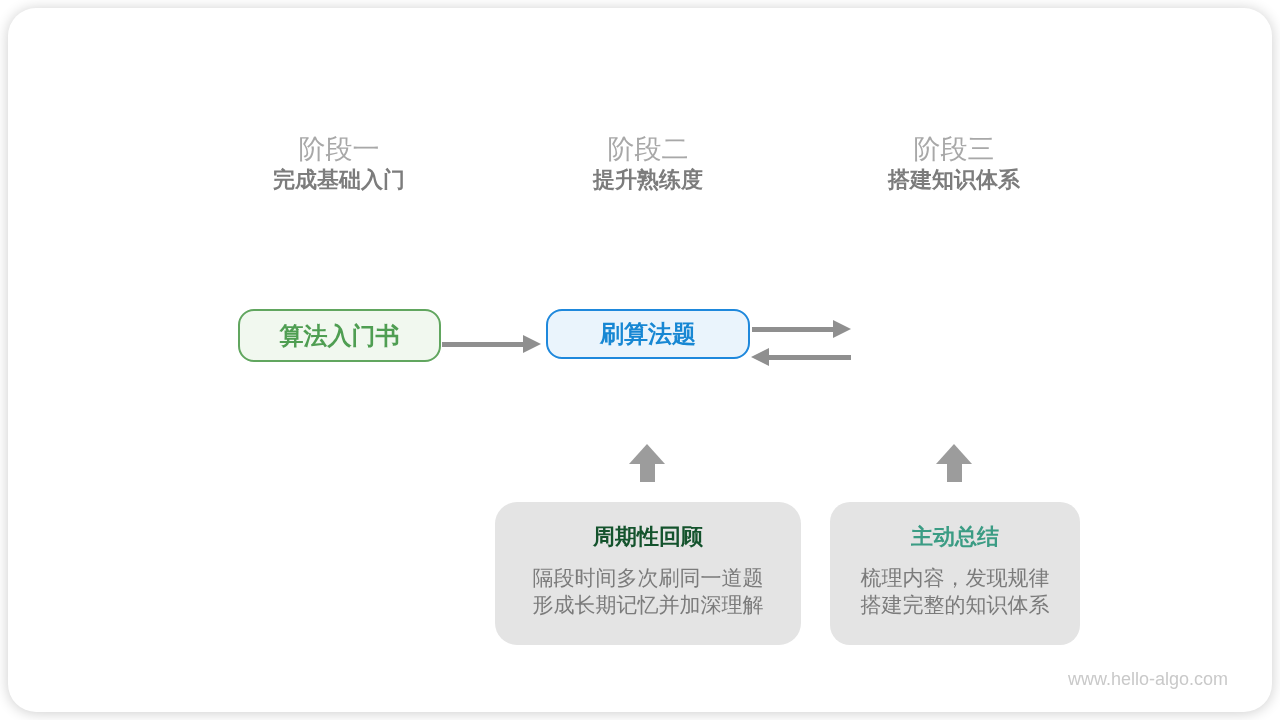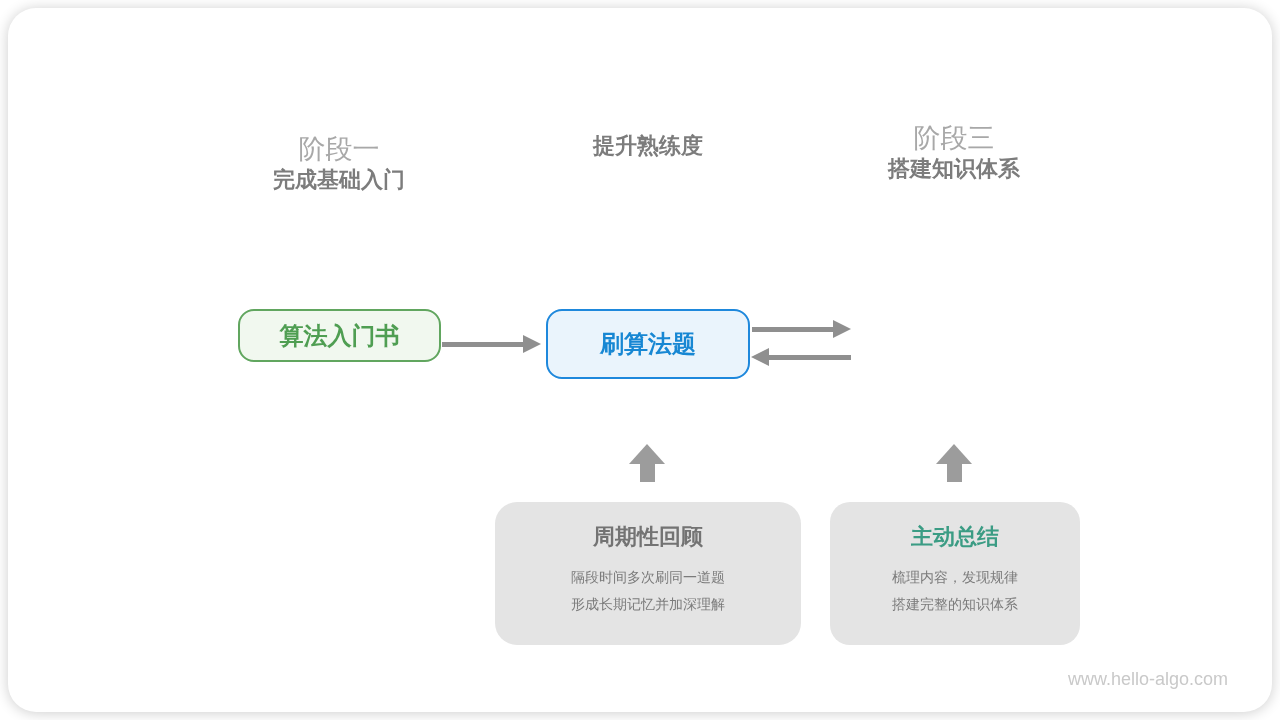--- a/index.html
+++ b/index.html
@@ -16,36 +16,36 @@
     border-radius: 28px;
     box-shadow: 0 1px 14px rgba(0,0,0,0.20);
   }
 
   
   .stage { position: absolute; width: 220px; text-align: center; }
   .stage-label { font-size: 27px; color: #A8A8A8; line-height: 34px; }
   .stage-subtitle { margin-top: 0; font-size: 22px; font-weight: 700; color: #7C7C7C; line-height: 28px; }
   .stage1 { left: 221px; top: 124px; }
   .stage2 { left: 530px; top: 124px; }
-  .stage3 { left: 836px; top: 113px; }
+  .stage3 { left: 836px; top: 124px; }
 
   
   .flow-box {
     position: absolute;
     border-radius: 16px;
     display: flex; flex-direction: column; align-items: center; justify-content: center;
     font-weight: 700; font-size: 24px; line-height: 34px;
     text-align: center;
   }
   .flow-green {
     left: 230px; top: 301px; width: 203px; height: 53px;
     background: #F1F8EF; border: 2.5px solid #61A65F; color: #4F9E52;
   }
   .flow-blue {
-    left: 538px; top: 301px; width: 204px; height: 70px;
+    left: 538px; top: 301px; width: 204px; height: 50px;
     background: #EAF4FC; border: 2.5px solid #1E88DC; color: #1787D3;
   }
   .flow-teal {
     left: 844px; top: 268px; width: 206px; height: 139px;
     background: #EEF7F3; border: 2.5px solid #3E9C85; color: #359B82;
   }
 
   
   .h-line { position: absolute; height: 5px; background: #8F8F8F; }
   .head-right {
@@ -70,42 +70,43 @@
 
   
   .note {
     position: absolute; top: 494px; height: 143px;
     background: #E4E4E4; border-radius: 22px;
     padding-top: 21px; text-align: center;
   }
   .note1 { left: 487px; width: 306px; }
   .note2 { left: 822px; width: 250px; border-radius: 20px; }
   .note-title { font-size: 22px; font-weight: 700; line-height: 28px; }
-  .note1 .note-title { color: #737373; }
+  .note1 .note-title { color: #14532d; }
   .note2 .note-title { color: #3B9C84; }
-  .note-body { margin-top: 13px; font-size: 14px; color: #7B7B7B; line-height: 27px; }
+  .note-body { margin-top: 13px; font-size: 21px; color: #7B7B7B; line-height: 27px; }
 
   
   .watermark {
     position: absolute; right: 44px; bottom: 22px;
     font-family: Liberation Sans, sans-serif;
     font-size: 18px; color: #C9C9C9;
   }
 </style>
 </head>
 <body>
 
 <div class="canvas">
   <div class="card">
 
     <div class="stage stage1">
       <div class="stage-label">阶段一</div>
       <div class="stage-subtitle">完成基础入门</div>
     </div>
     <div class="stage stage2">
+      <div class="stage-label">阶段二</div>
       <div class="stage-subtitle">提升熟练度</div>
     </div>
     <div class="stage stage3">
       <div class="stage-label">阶段三</div>
       <div class="stage-subtitle">搭建知识体系</div>
     </div>
 
     <div class="flow-box flow-green">
       <span>算法入门书</span>
     </div>

